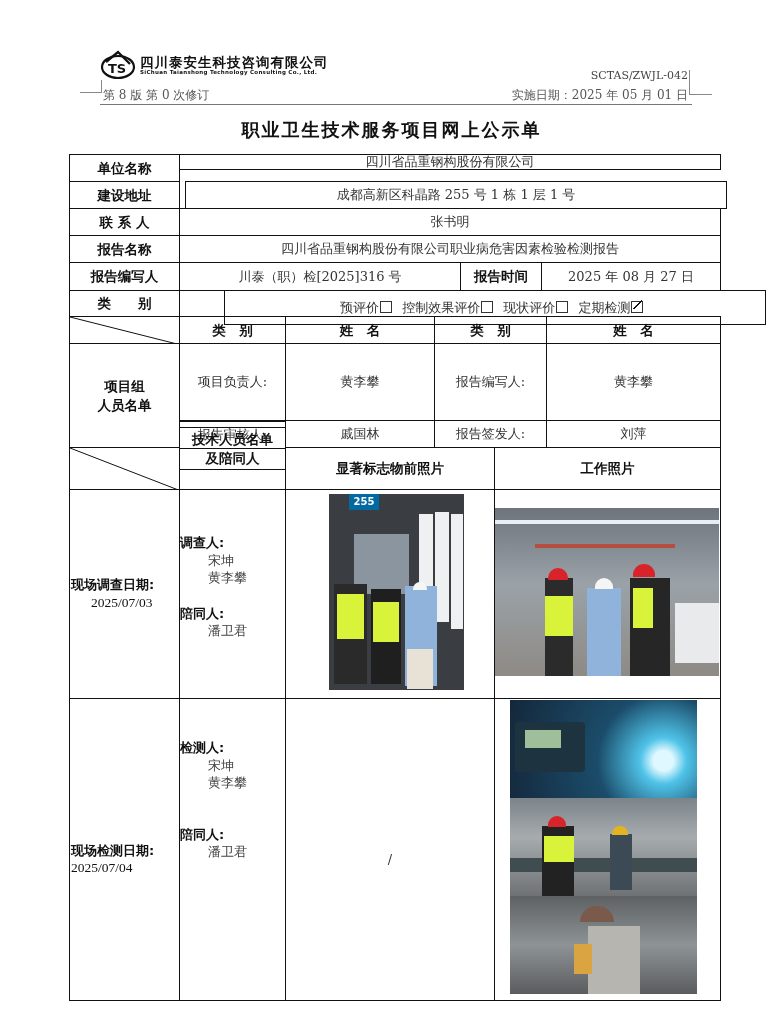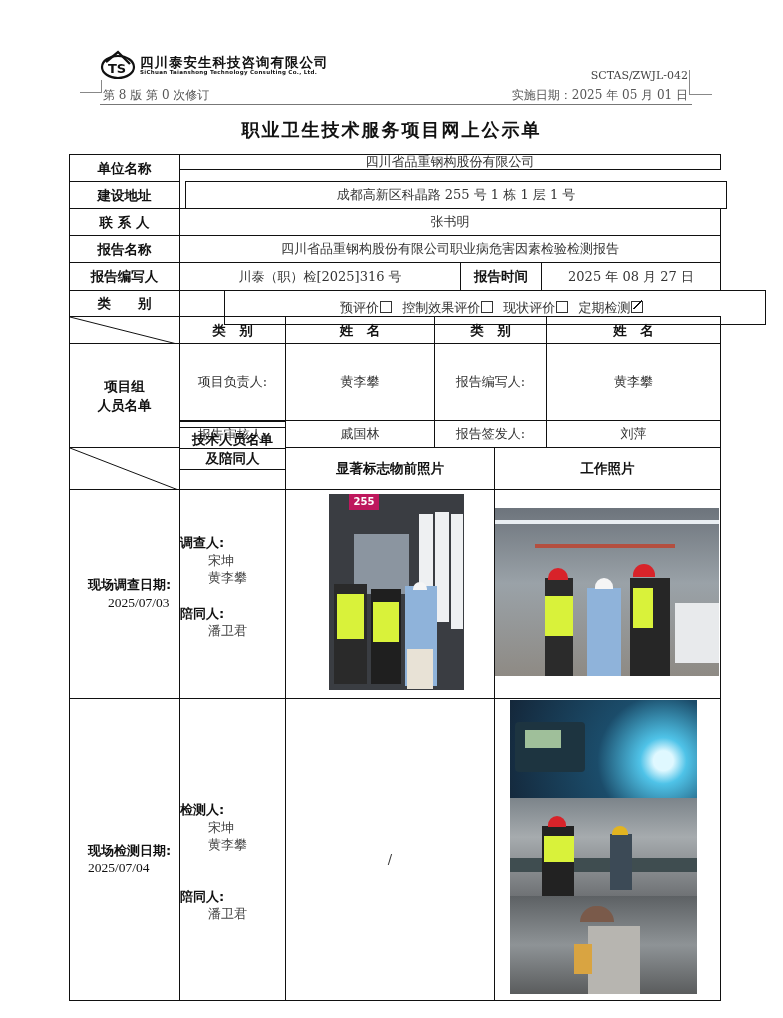--- a/index.html
+++ b/index.html
@@ -22,21 +22,21 @@
 
   
   .cell { position:absolute; box-sizing:border-box; border:1px solid #111; display:flex; align-items:center; justify-content:center; font-size:13px; text-align:center; line-height:1.35; }
   .lbl { font-weight:bold; font-family:"DejaVu Sans","Liberation Sans",sans-serif; font-size:13.5px; color:#111; }
   .val { color:#333; font-size:13px; }
   .diag { overflow:hidden; }
   .diag svg { position:absolute; left:0; top:0; }
   .chk { display:inline-block; width:10px; height:10px; border:1px solid #333; margin:0 6px 0 1px; vertical-align:-1px; position:relative; }
   .chk.on::after { content:""; position:absolute; left:1px; top:-2px; width:9px; height:9px;
                    background:linear-gradient(135deg, transparent 45%, #111 45%, #111 58%, transparent 58%); }
-  .left-col { justify-content:flex-start; text-align:left; padding-left:18px; }
+  .left-col { justify-content:flex-start; text-align:left; padding-left:1px; }
   .people { align-items:flex-start; justify-content:flex-start; text-align:left; flex-direction:column; }
   .people .ph { font-weight:bold; font-family:"DejaVu Sans","Liberation Sans",sans-serif; font-size:13px; color:#111; }
   .people .pn { padding-left:28px; color:#444; }
   .photo { position:absolute; overflow:hidden; }
 </style>
 </head>
 <body>
 
 <svg class="abs logo" viewBox="0 0 36 30">
   <ellipse cx="18" cy="17" rx="16" ry="11" fill="none" stroke="#111" stroke-width="2.2"></ellipse>
@@ -126,21 +126,21 @@
   <div class="ph">调查人:</div>
   <div class="pn">宋坤</div>
   <div class="pn">黄李攀</div>
   <div class="ph" style="margin-top:18px;">陪同人:</div>
   <div class="pn">潘卫君</div>
 </div>
 <div class="cell" style="left:285px;top:489px;width:210px;height:210px;"></div>
 <div class="cell" style="left:494px;top:489px;width:227px;height:210px;"></div>
 
 <div class="photo" style="left:329px;top:494px;width:135px;height:196px;background:#3a3d42;">
-  <div class="abs" style="left:20px;top:0;width:30px;height:16px;background:#be185d;color:#fff;font:bold 10px 'DejaVu Sans',sans-serif;text-align:center;line-height:16px;">255</div>
+  <div class="abs" style="left:20px;top:0;width:30px;height:16px;background:#0369a1;color:#fff;font:bold 10px 'DejaVu Sans',sans-serif;text-align:center;line-height:16px;">255</div>
   <div class="abs" style="left:25px;top:40px;width:55px;height:60px;background:#8b95a0;"></div>
   <div class="abs" style="left:90px;top:20px;width:14px;height:95px;background:#eef0f2;"></div>
   <div class="abs" style="left:106px;top:18px;width:14px;height:110px;background:#eef0f2;"></div>
   <div class="abs" style="left:122px;top:20px;width:12px;height:115px;background:#eef0f2;"></div>
   <div class="abs" style="left:5px;top:90px;width:33px;height:100px;background:#2a2a2a;"></div>
   <div class="abs" style="left:8px;top:100px;width:27px;height:45px;background:#d9f23a;"></div>
   <div class="abs" style="left:42px;top:95px;width:30px;height:95px;background:#1f1f1f;"></div>
   <div class="abs" style="left:44px;top:108px;width:26px;height:40px;background:#d9f23a;"></div>
   <div class="abs" style="left:76px;top:92px;width:32px;height:100px;background:#8fb3da;"></div>
   <div class="abs" style="left:84px;top:88px;width:14px;height:8px;border-radius:7px 7px 0 0;background:#f5f5f5;"></div>
@@ -158,21 +158,21 @@
   <div class="abs" style="left:135px;top:70px;width:40px;height:98px;background:#262626;"></div>
   <div class="abs" style="left:138px;top:80px;width:20px;height:40px;background:#d9f23a;"></div>
   <div class="abs" style="left:138px;top:56px;width:22px;height:13px;border-radius:11px 11px 0 0;background:#d8232a;"></div>
   <div class="abs" style="left:180px;top:95px;width:44px;height:60px;background:#e8eaec;"></div>
 </div>
 
 <div class="cell left-col" style="left:69px;top:698px;width:111px;height:303px;flex-direction:column;align-items:flex-start;justify-content:center;padding-top:20px;">
   <div class="lbl" style="font-size:13px;">现场检测日期:</div>
   <div style="font-family:'Liberation Serif',serif;font-size:13.5px;color:#111;">2025/07/04</div>
 </div>
-<div class="cell people" style="left:179px;top:698px;width:107px;height:303px;padding-top:102px;">
+<div class="cell people" style="left:179px;top:698px;width:107px;height:303px;padding-top:40px;">
   <div class="ph">检测人:</div>
   <div class="pn">宋坤</div>
   <div class="pn">黄李攀</div>
   <div class="ph" style="margin-top:34px;">陪同人:</div>
   <div class="pn">潘卫君</div>
 </div>
 <div class="cell val" style="left:285px;top:698px;width:210px;height:303px;padding-top:20px;">/</div>
 <div class="cell" style="left:494px;top:698px;width:227px;height:303px;"></div>
 
 <div class="photo" style="left:510px;top:700px;width:187px;height:98px;background:radial-gradient(circle at 82% 62%,#dff8ff 0 6%,#4fc3e8 14%,#1b4c6a 40%,#14273a 100%);">

